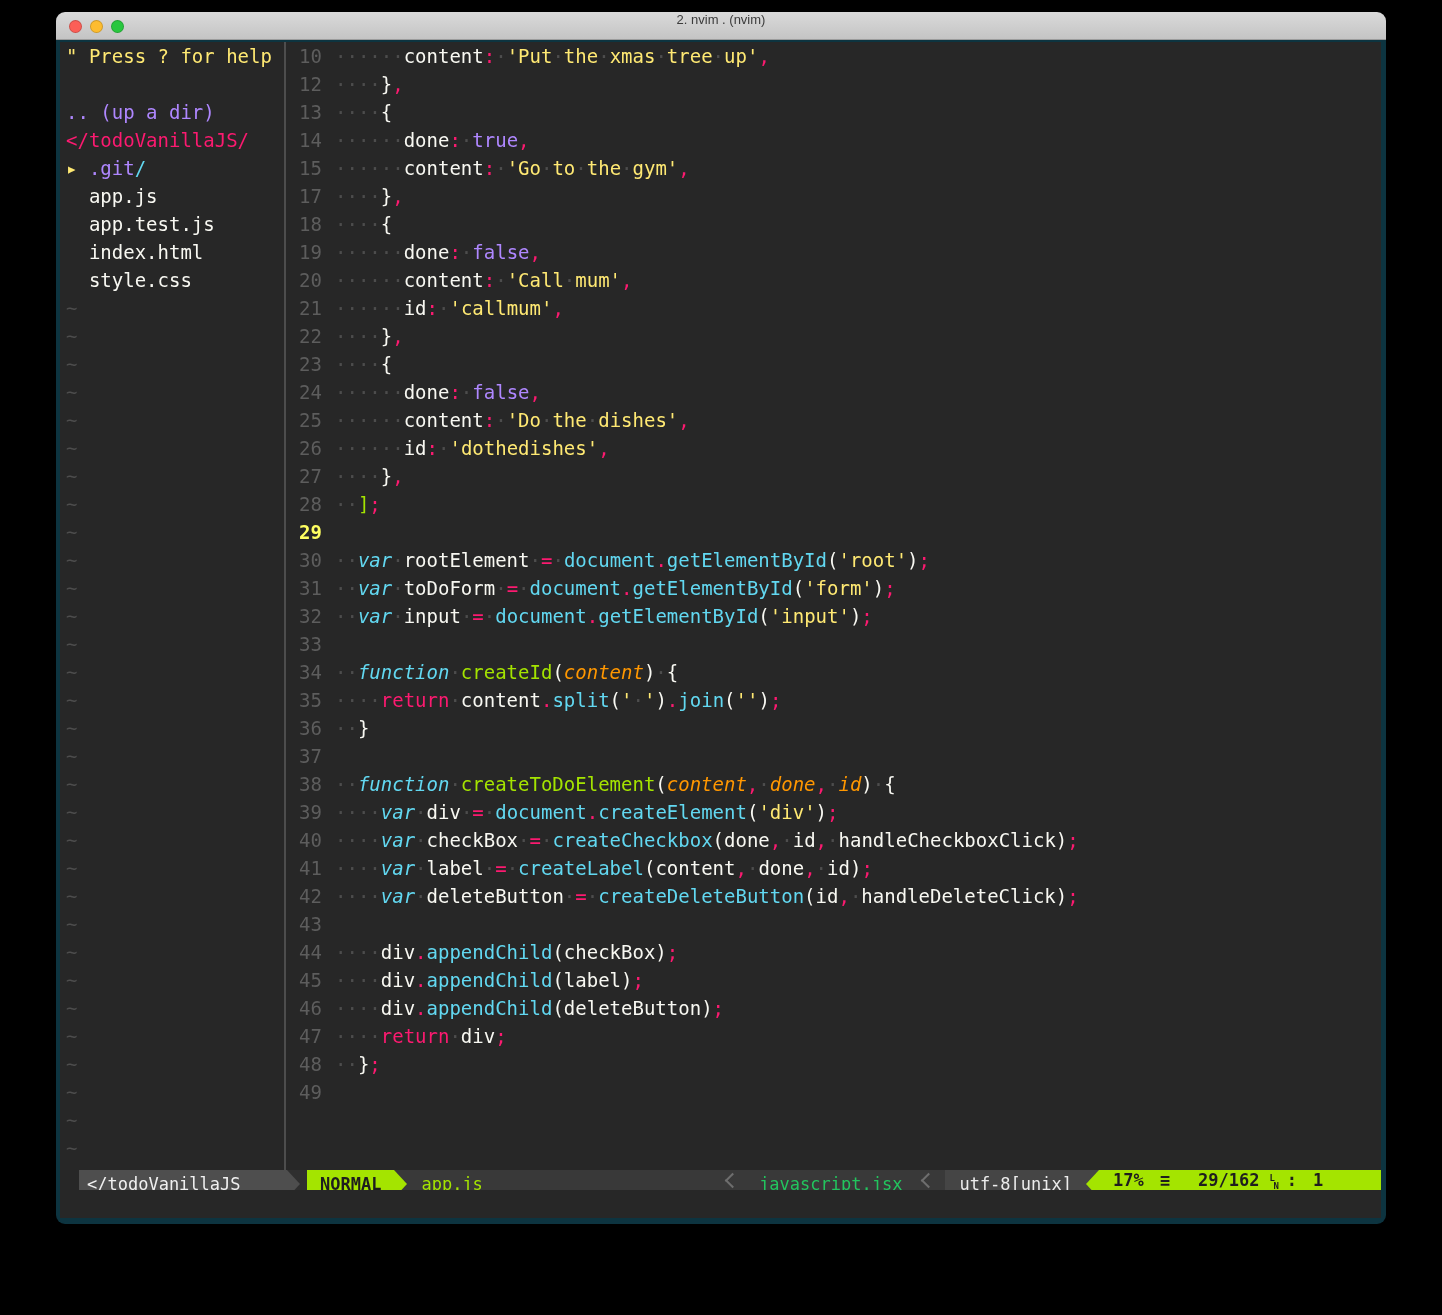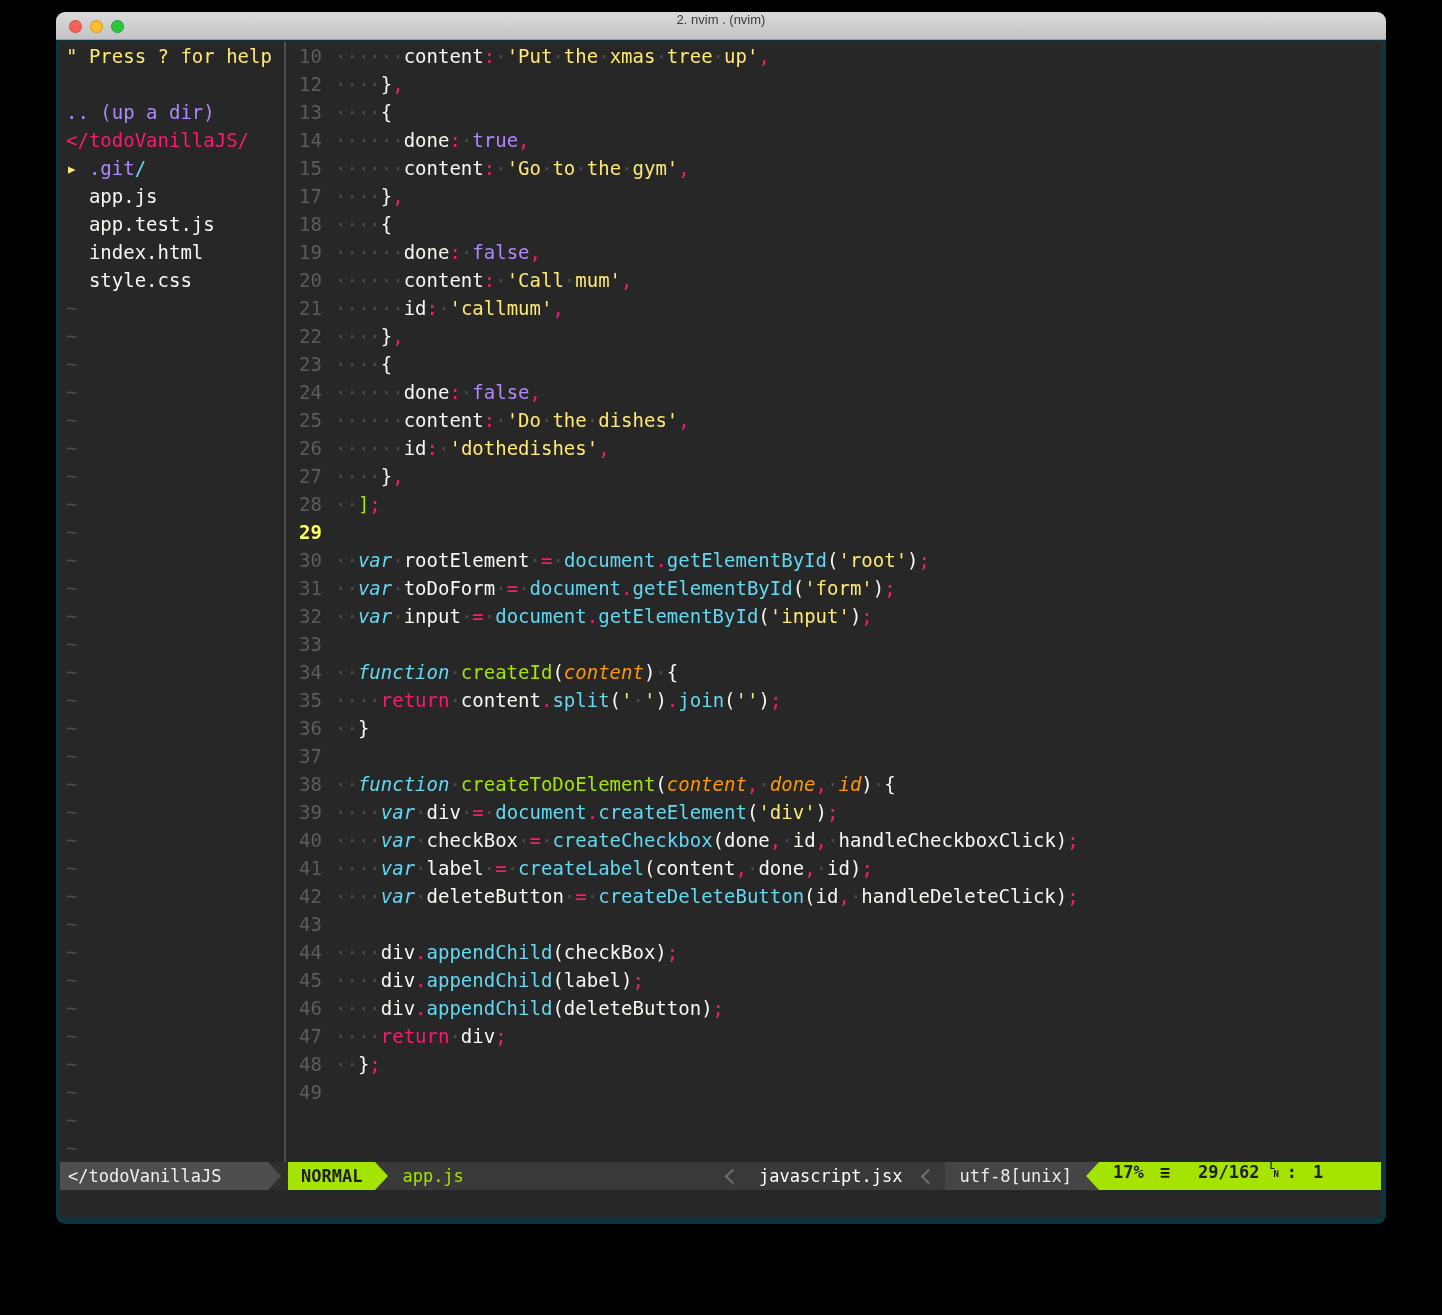--- a/index.html
+++ b/index.html
@@ -19,35 +19,35 @@
   .vsplit{width:2px;background:#4d4d4d;}
   .buffer{flex:1;overflow:hidden;}
   .c-row{height:28px;line-height:28px;white-space:pre;}
   .lnum{display:inline-block;width:36px;text-align:right;margin-right:13px;color:#5d5d5d;}
   .lnum.cur{color:#ffff61;font-weight:bold;}
   
   .c-w{color:#f8f8f2}.c-p{color:#fc1a70}.c-y{color:#ffe973}.c-u{color:#af87ff}
   .c-b{color:#62d8f1}.c-bi{color:#62d8f1;font-style:italic}.c-g{color:#a4e400}
   .c-o{color:#ff9700;font-style:italic}.c-d{color:#4d4d4d}.c-t{color:#4d4d4d}
   
-  .statusline{height:28px;display:flex;align-items:stretch;background:#393939;font-size:17px;overflow:hidden;}
+  .statusline{height:20px;display:flex;align-items:stretch;background:#393939;font-size:17px;overflow:hidden;margin-left:19px;}
   .statusline>div{flex-shrink:0;}
   .sl-nerd{width:200px;background:#4e4e4e;color:#f0f0f0;line-height:28px;padding-left:8px;white-space:pre;}
   .sl-arr{width:0;height:0;border-top:14px solid transparent;border-bottom:14px solid transparent;}
   .sl-arr-nerd{border-left:13px solid #4e4e4e;background:#2f2f2f;}
   .sl-gap{width:7px;background:#2f2f2f;}
   .sl-mode{background:#a4e400;color:#1e1e1e;font-weight:bold;line-height:28px;padding:0 13px;}
   .sl-arr-mode{border-left:13px solid #a4e400;}
   .sl-file{color:#a4e400;line-height:28px;padding:0 14px;}
   .sl-spacer{flex:1 1 auto;}
   .chev{width:9px;height:9px;border-left:2px solid #6e6e6e;border-bottom:2px solid #6e6e6e;transform:rotate(45deg);align-self:center;margin:0 11px;}
-  .sl-ft{color:#ffffff;line-height:28px;padding:0 10px;}
+  .sl-ft{color:#22c55e;line-height:28px;padding:0 10px;}
   .sl-enc{background:#454545;color:#ececec;line-height:28px;padding:0 14px;}
   .sl-arr-pos{border-right:13px solid #a4e400;background:#454545;}
-  .sl-pos{background:#a4e400;color:#1e1e1e;font-weight:bold;display:flex;align-items:flex-start;padding:0 18px 0 14px;min-width:250px;}
+  .sl-pos{background:#a4e400;color:#1e1e1e;font-weight:bold;display:flex;align-items:flex-end;padding:0 18px 0 14px;min-width:250px;}
   .sl-pos span{display:inline-block;}
   .sp-pct{margin-right:16px;} .icon-lines{margin-right:28px;} .sp-posn{margin-right:10px;}
   .ln-glyph{margin-right:8px;display:inline-flex;flex-direction:column;justify-content:center;}
   .ln-glyph i{font-style:normal;font-size:9px;line-height:8px;font-weight:bold;display:block;}
   .ln-glyph i:last-child{margin-left:4px;}
   .sp-colon{margin-right:16px;}
   .cmdline{height:28px;background:#272727;}
 </style>
 </head>
 <body>

